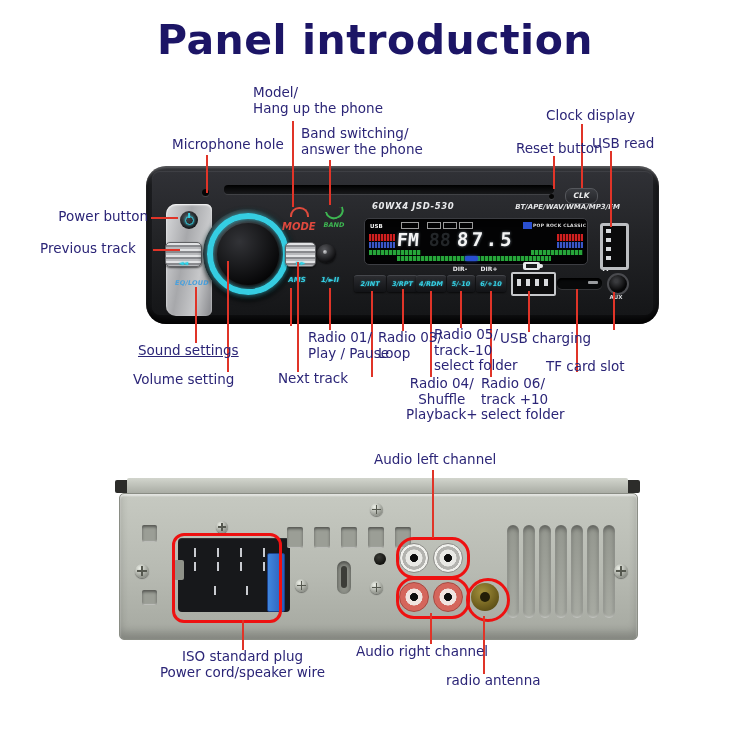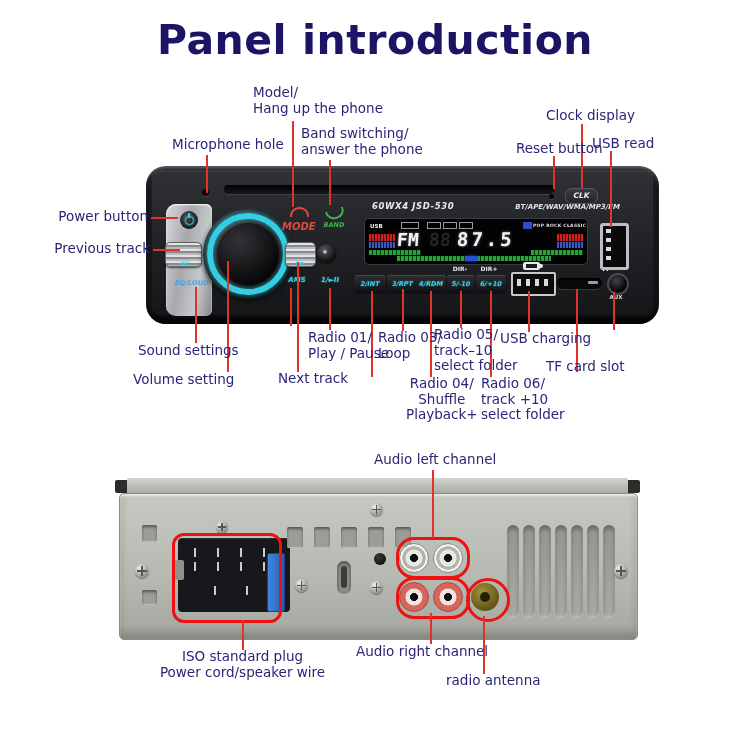--- a/index.html
+++ b/index.html
@@ -279,22 +279,22 @@
 
   <div class="co" style="left:253px;top:85px;">Model/
 Hang up the phone</div>
   <div class="co" style="left:172px;top:137px;">Microphone hole</div>
   <div class="co" style="left:301px;top:126px;">Band switching/
 answer the phone</div>
   <div class="co" style="left:546px;top:108px;">Clock display</div>
   <div class="co" style="left:516px;top:141px;">Reset button</div>
   <div class="co" style="left:592px;top:136px;">USB read</div>
   <div class="co" style="left:44px;top:209px;width:104px;text-align:right;">Power button</div>
-  <div class="co" style="left:40px;top:241px;width:110px;text-align:right;">Previous track</div>
-  <div class="co" style="left:138px;top:343px;">Sound settings</div>
+  <div class="co" style="left:40px;top:241px;width:110px;text-align:left;">Previous track</div>
+  <div class="co" style="left:138px;top:343px;text-decoration:underline;">Sound settings</div>
   <div class="co" style="left:133px;top:372px;">Volume setting</div>
   <div class="co" style="left:278px;top:371px;">Next track</div>
   <div class="co" style="left:308px;top:330px;">Radio 01/
 Play / Pause</div>
   <div class="co" style="left:378px;top:330px;">Radio 03/
 Loop</div>
   <div class="co" style="left:406px;top:376px;text-align:center;">Radio 04/
 Shuffle
 Playback+</div>
   <div class="co" style="left:434px;top:327px;">Radio 05/

